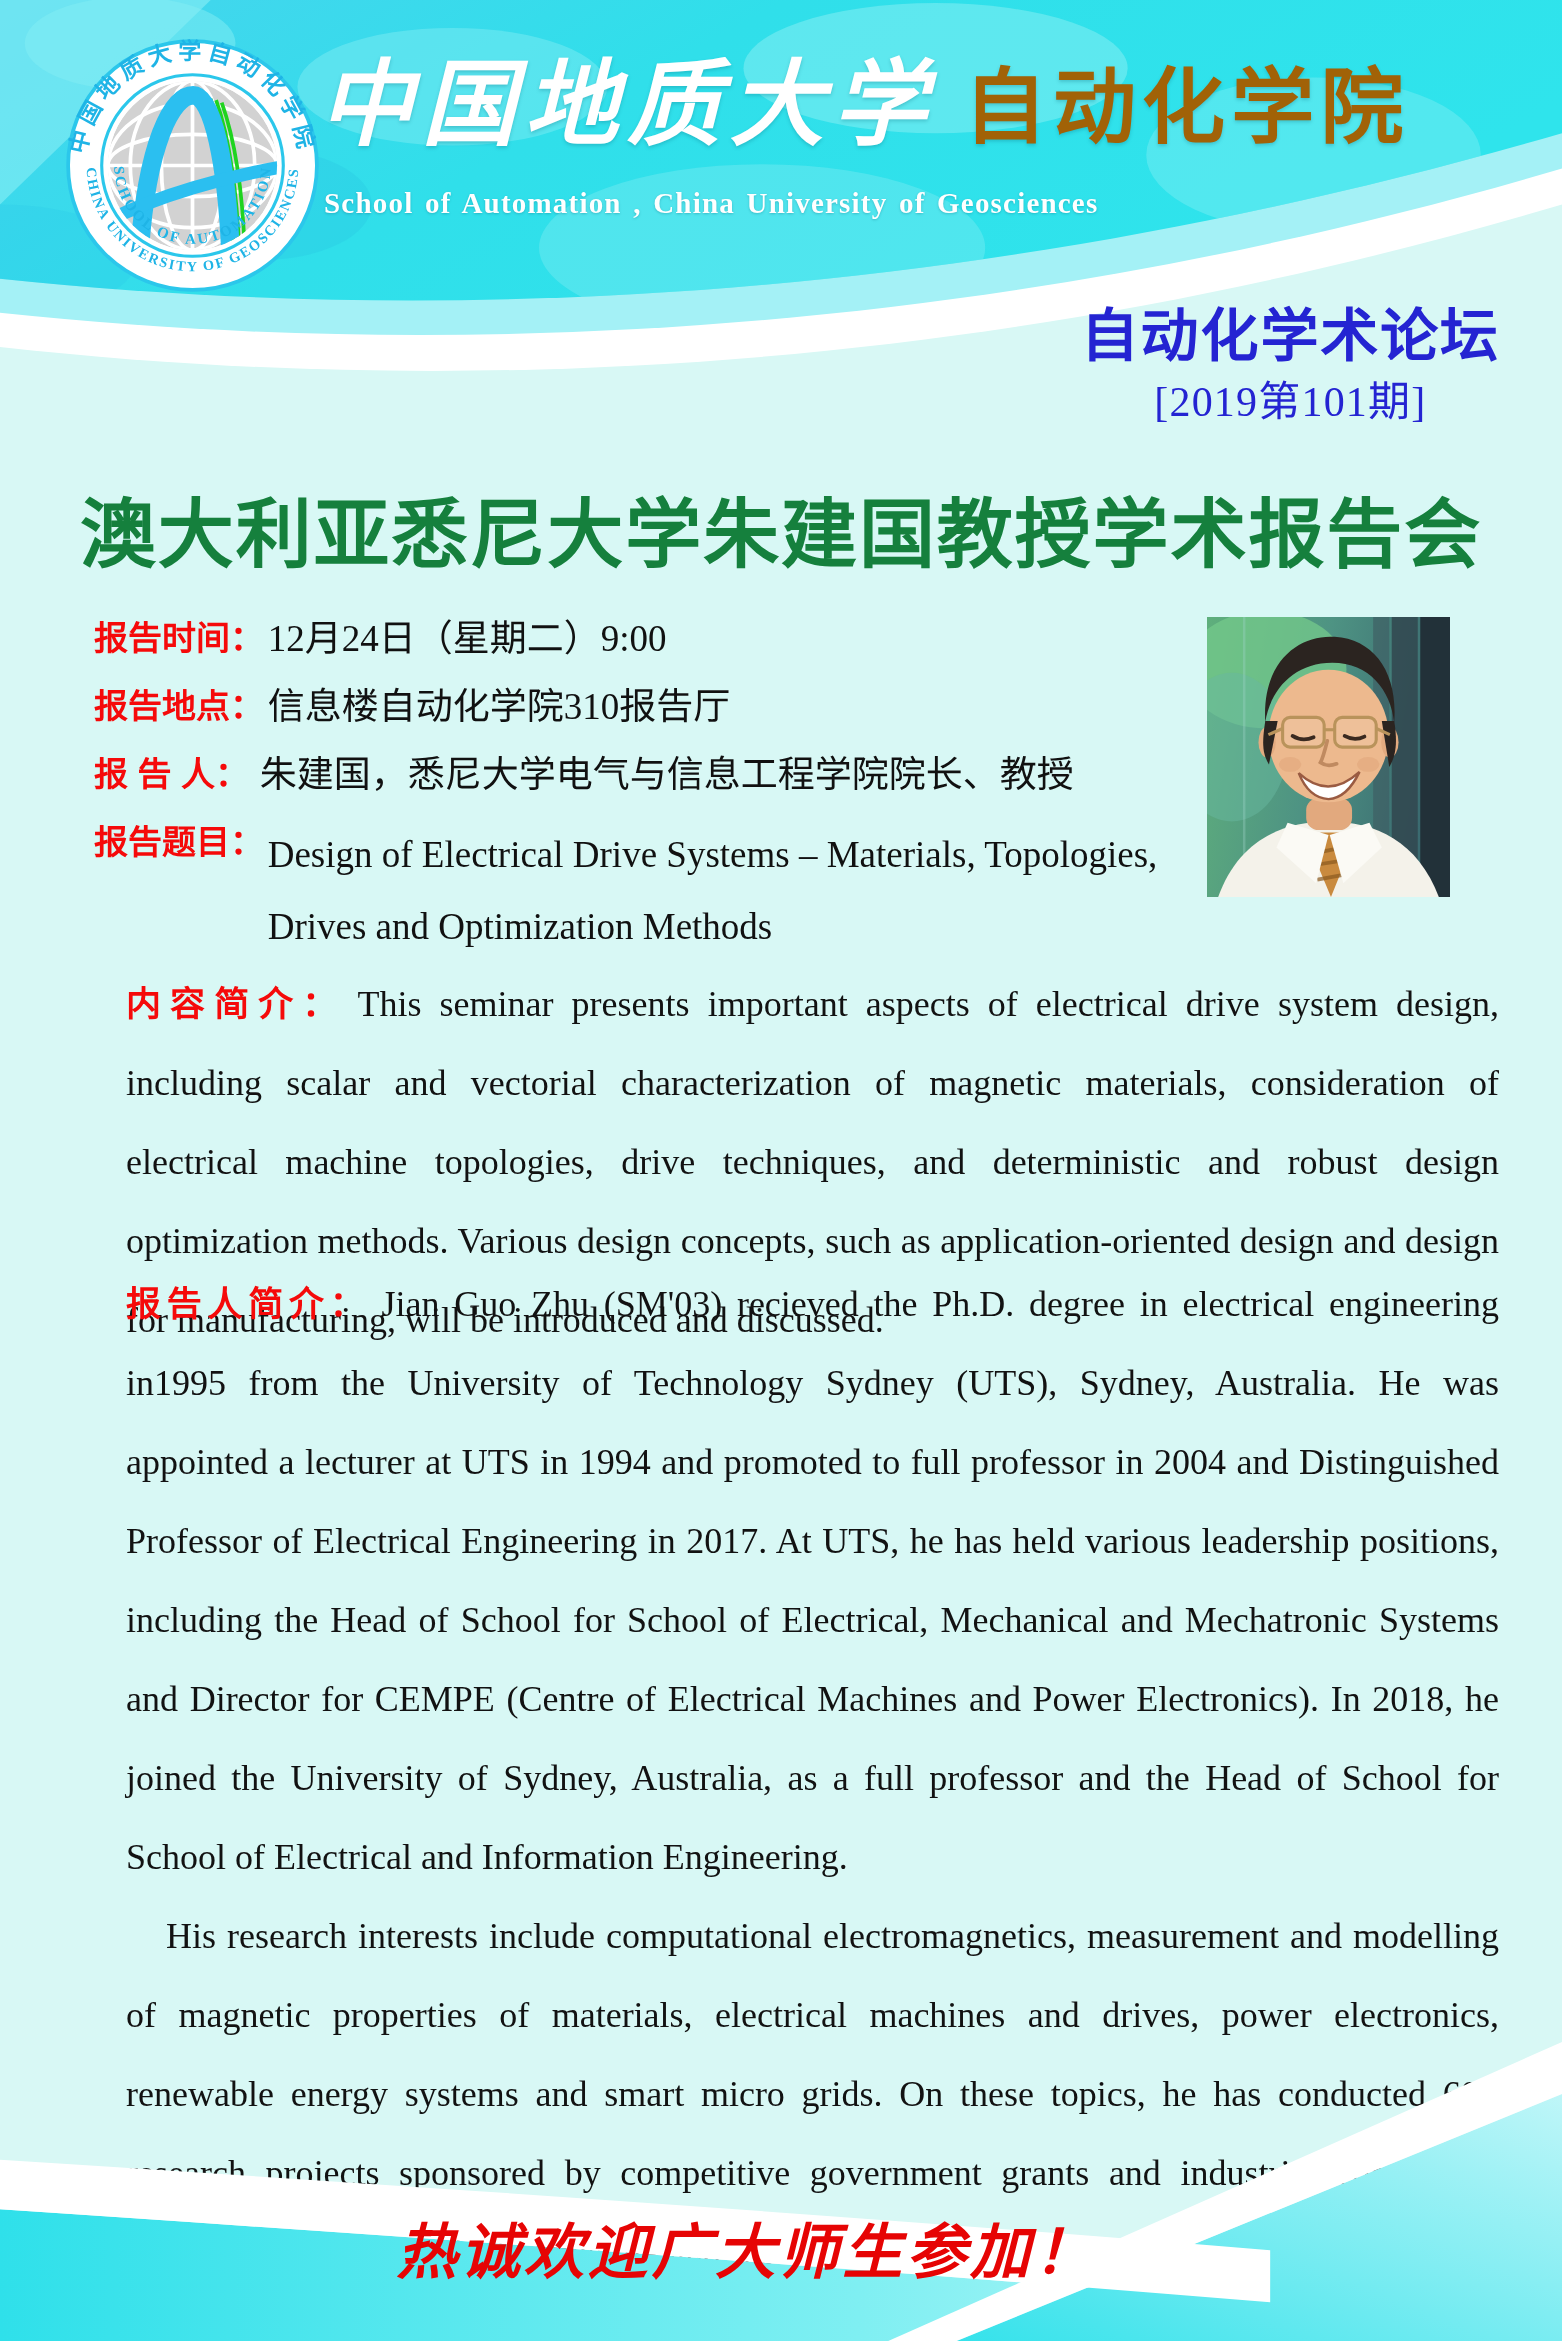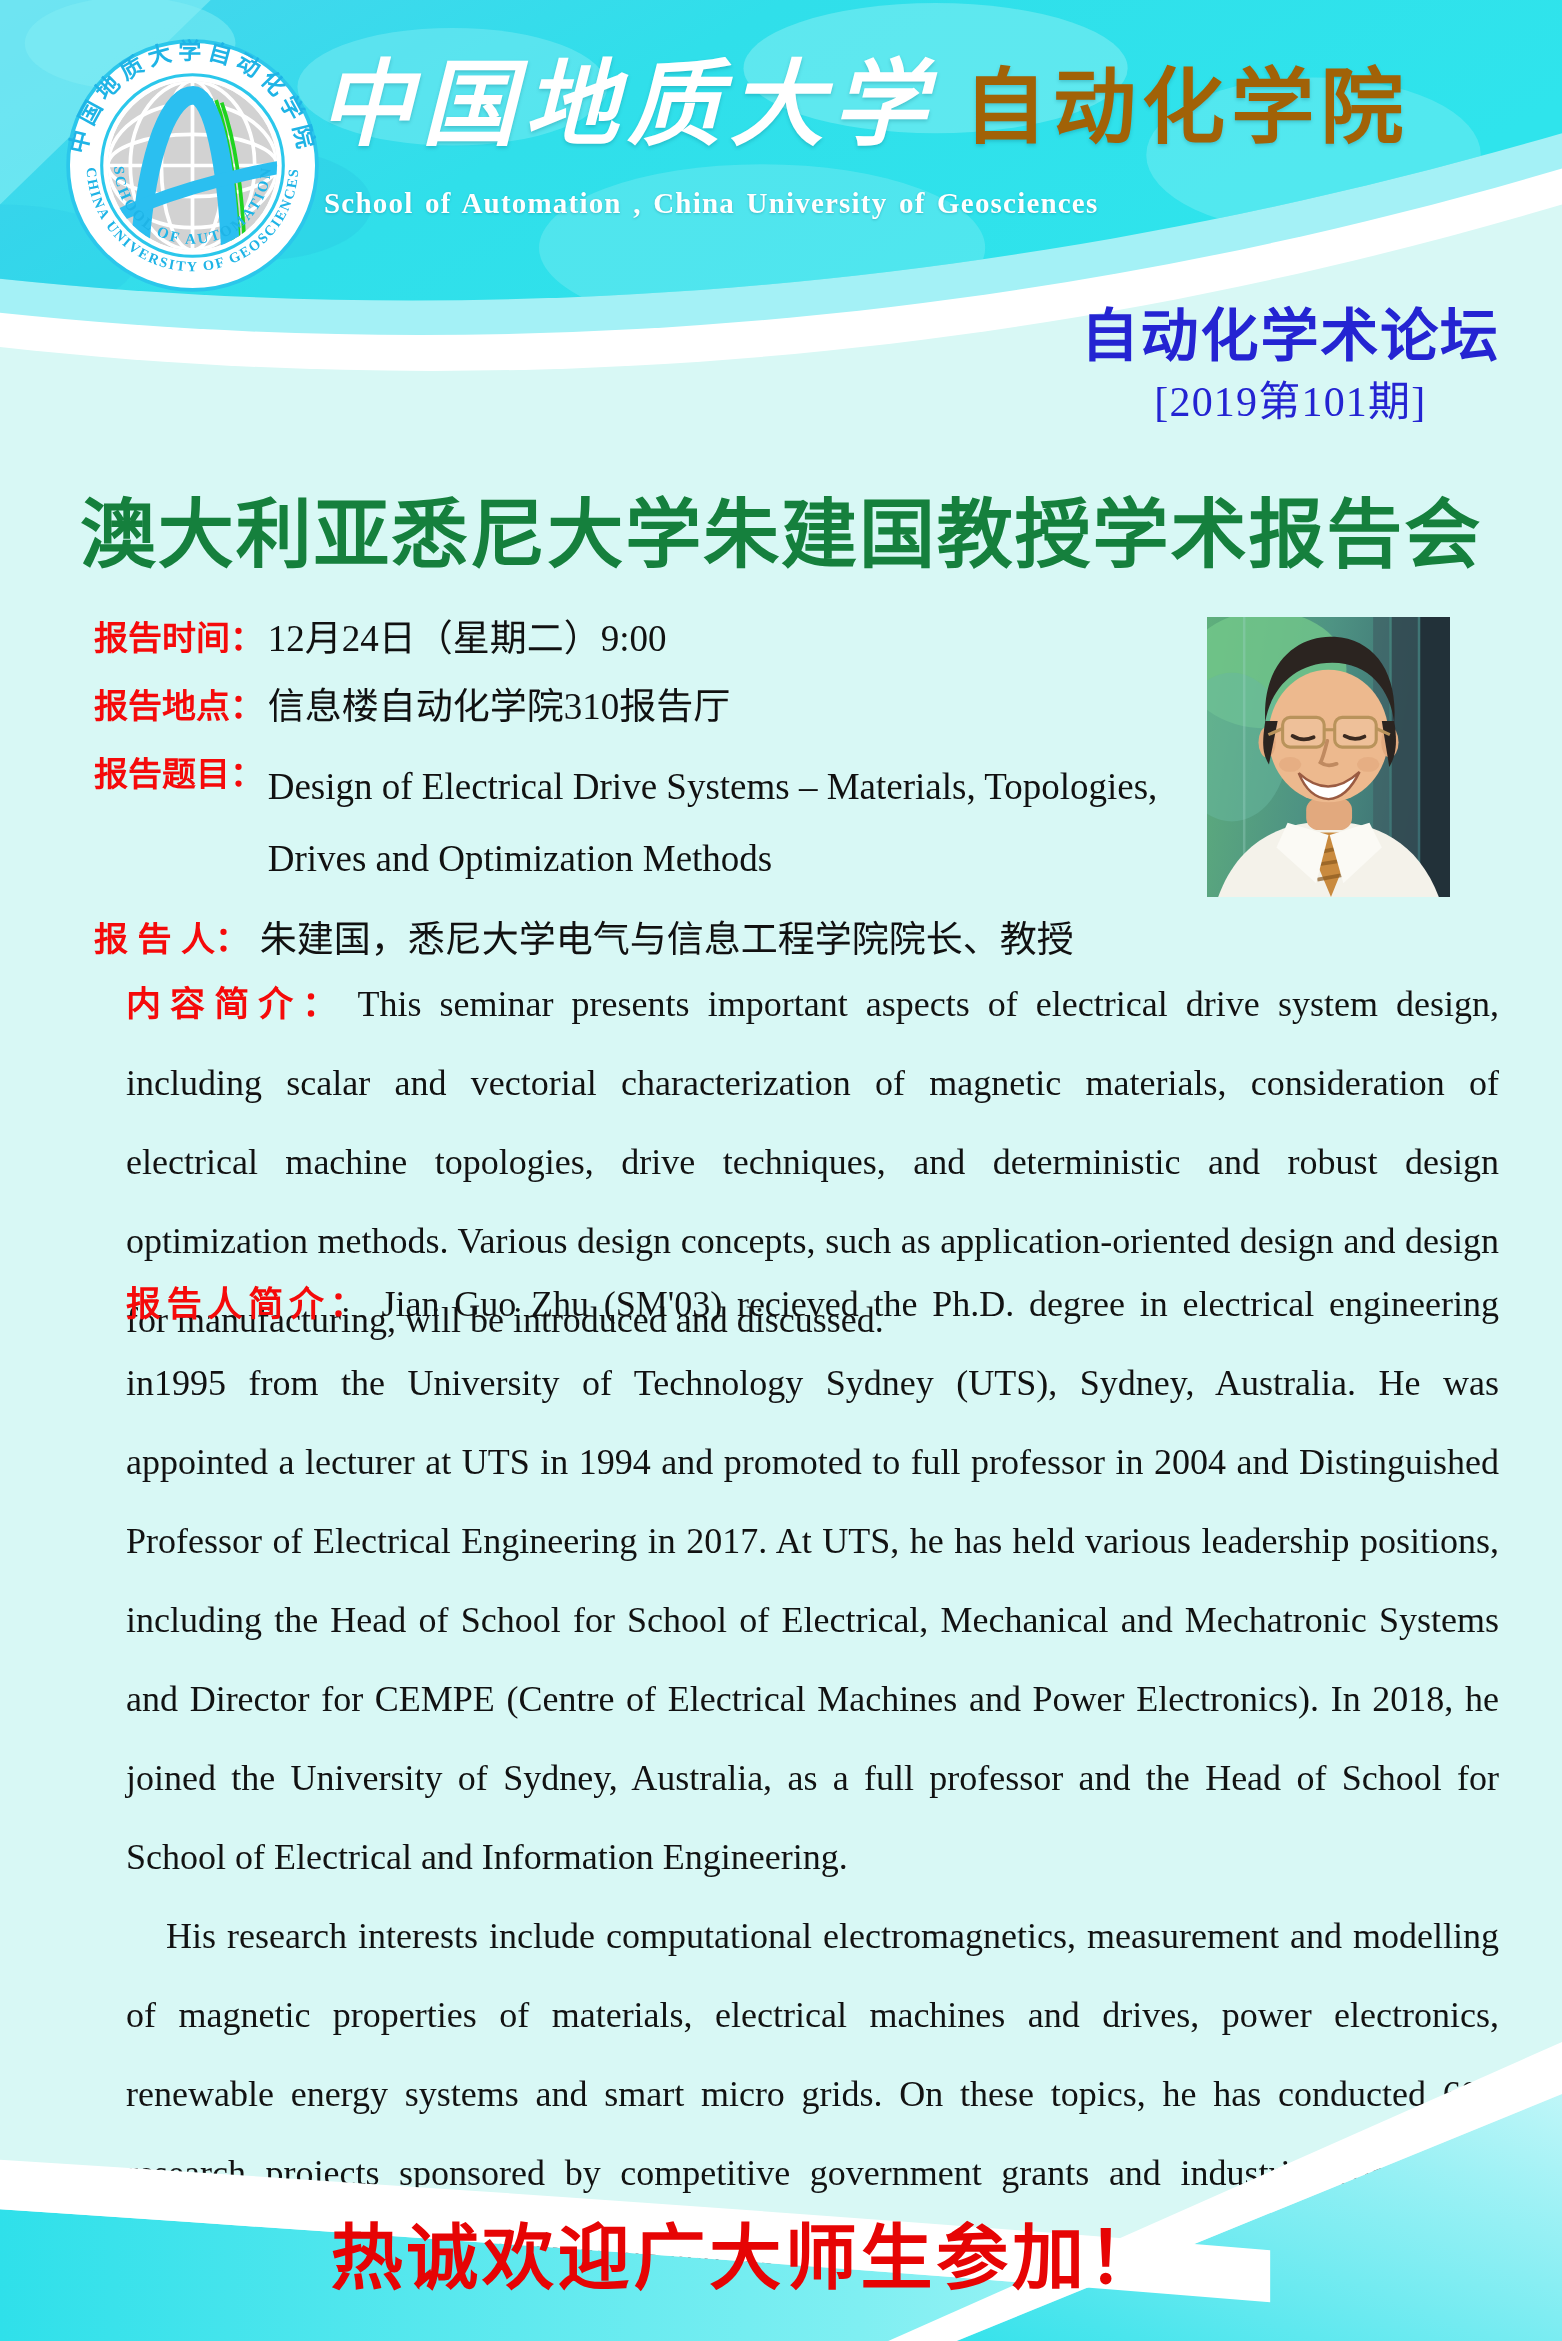--- a/index.html
+++ b/index.html
@@ -51,21 +51,21 @@
   .bio{top:1248px;}
   .bio .p2{margin:0;text-align:justify;text-indent:40px;}
 
   
   .photo{position:absolute;left:1207px;top:617px;width:243px;height:280px;overflow:hidden;}
   .photo svg{display:block;width:100%;height:100%;}
 
   
   .footer-art{position:absolute;left:0;top:2032px;width:1562px;height:310px;display:block;}
   .welcome{position:absolute;left:747px;top:2222px;transform:translateX(-50%);
-           font-family:"DejaVu Serif",serif;font-weight:900;font-size:72px;line-height:1;
+           font-family:"DejaVu Serif",serif;font-style:italic;font-weight:900;font-size:60px;line-height:1;
            color:#E60404;letter-spacing:3.7px;white-space:nowrap;}
 </style>
 </head>
 <body>
 
 <div class="page">
 
   <svg class="header-art" viewBox="0 0 2521 820" preserveAspectRatio="none" aria-hidden="true">
     <defs>
       <linearGradient id="hdrGrad" x1="0" y1="0" x2="1" y2="0.35">
@@ -157,27 +157,27 @@
 
   <div class="details">
     <div class="detail-row">
       <span class="detail-label">报告时间：</span>
       <span class="detail-value">12月24日（星期二）9:00</span>
     </div>
     <div class="detail-row">
       <span class="detail-label">报告地点：</span>
       <span class="detail-value">信息楼自动化学院310报告厅</span>
     </div>
+    <div class="detail-row">
+      <span class="detail-label">报 告 人：</span>
+      <span class="detail-value">朱建国，悉尼大学电气与信息工程学院院长、教授</span>
+    </div>
     <div class="detail-row tall">
       <span class="detail-label">报告题目：</span>
       <span class="detail-value">Design of Electrical Drive Systems – Materials, Topologies, Drives and Optimization Methods</span>
-    </div>
-    <div class="detail-row">
-      <span class="detail-label">报 告 人：</span>
-      <span class="detail-value">朱建国，悉尼大学电气与信息工程学院院长、教授</span>
     </div>
   </div>
 
   <div class="photo">
     <svg viewBox="0 0 392 452" preserveAspectRatio="none" aria-hidden="true">
       <defs>
         <linearGradient id="phBg" x1="0" y1="0" x2="1" y2="0.2">
           <stop offset="0" stop-color="#5FAF7C"></stop>
           <stop offset="0.5" stop-color="#4E9383"></stop>
           <stop offset="1" stop-color="#3A6A70"></stop>

